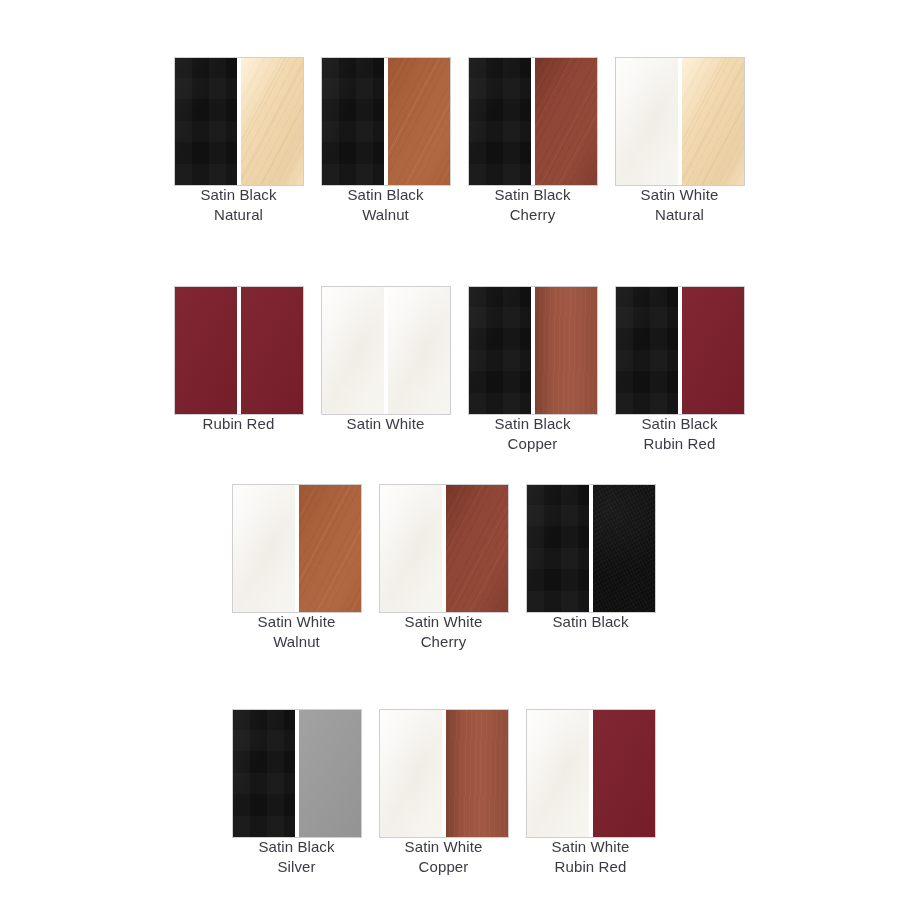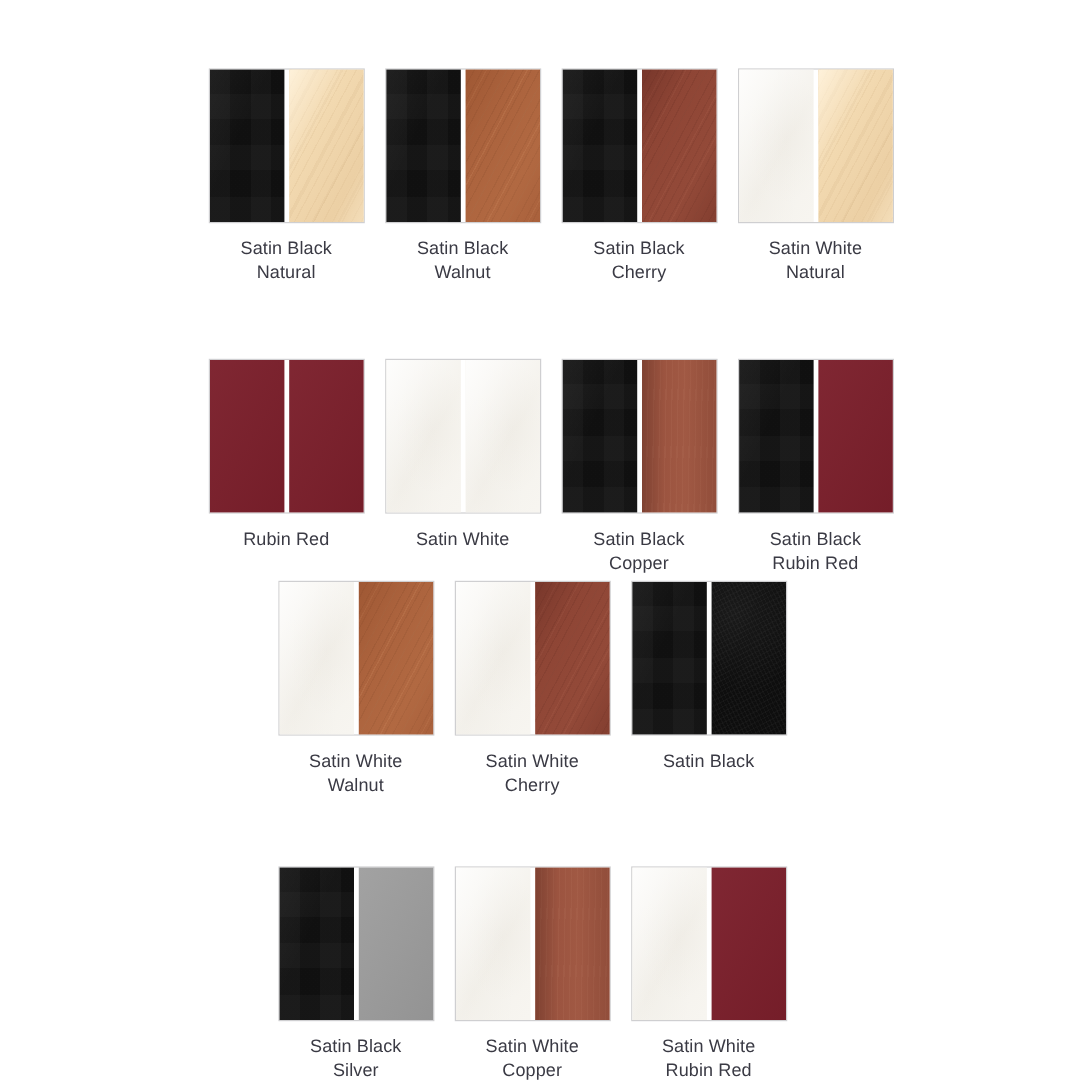--- a/index.html
+++ b/index.html
@@ -181,21 +181,20 @@
   
   .m-silver {
     background-color: #9b9b9b;
   }
   .m-silver::after {
     background: linear-gradient(120deg, rgba(255,255,255,0.07) 0%, rgba(0,0,0,0.05) 100%);
   }
 
   
   .chip-label {
-    margin-top: 13px;
     text-align: center;
     color: #3a3a44;
     font-size: 15px;
     line-height: 20px;
     letter-spacing: 0.1px;
     white-space: pre-line;
     font-family: "Liberation Sans", "DejaVu Sans", sans-serif;
   }
 
   .row-gap { height: 62px; }

